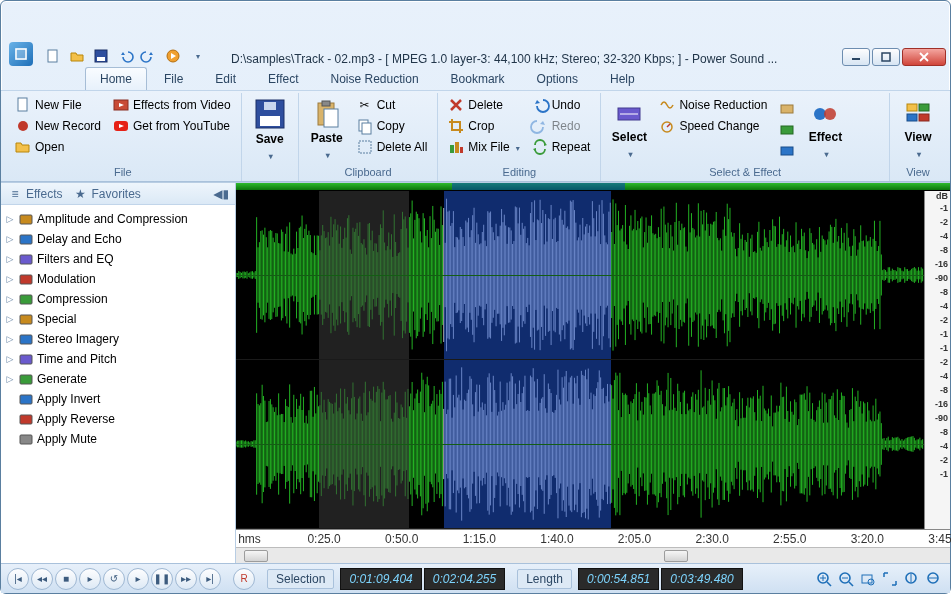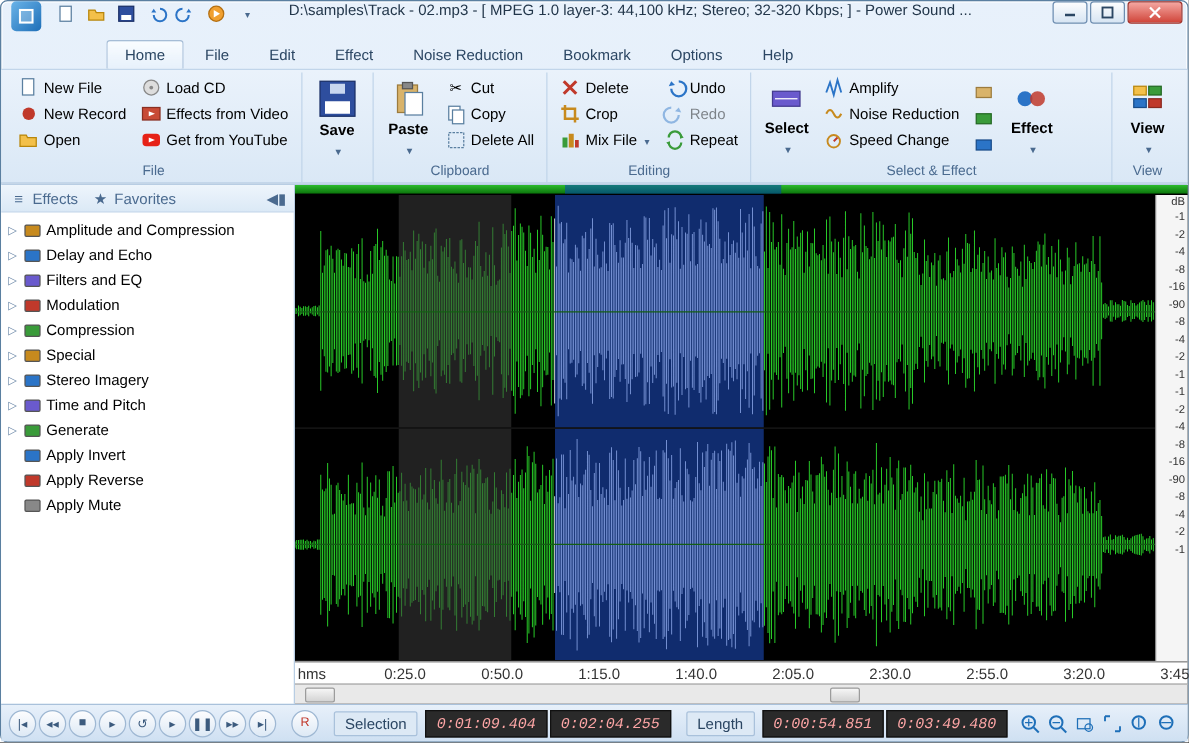--- a/index.html
+++ b/index.html
@@ -1,21 +1,21 @@
 <!DOCTYPE html>
 <html><head>
 <meta charset="utf-8">
 <style>
 * { margin:0; padding:0; box-sizing:border-box; font-family:"Segoe UI",Tahoma,sans-serif; font-size:12px; }
 body { background:#fff; width:951px; height:594px; overflow:hidden; }
 
 .window { width:951px; height:594px; border:1px solid #5a7fa0; border-radius:6px; background:linear-gradient(#e8f1fb,#d6e6f7); display:flex; flex-direction:column; box-shadow:inset 0 0 0 1px #fff; }
 
 
-.titlebar { height:30px; display:flex; align-items:flex-start; padding:0 4px; }
+.titlebar { height:30px; display:flex; align-items:flex-end; padding:0 4px;margin-top:35px; }
 .app-icon { width:24px; height:24px; margin:0 4px; background:linear-gradient(135deg,#6ab3e8,#1e6fb8); border-radius:4px; display:flex; align-items:center; justify-content:center; color:#fff; font-weight:bold; }
 .qat { display:flex; gap:4px; margin-left:6px; }
 .qat-btn { width:20px; height:20px; display:flex; align-items:center; justify-content:center; border-radius:2px; cursor:pointer; }
 .title-text { flex:1; text-align:left; padding-left:24px; color:#22364a; font-size:12px; white-space:nowrap; overflow:hidden; }
 .win-controls { display:flex; gap:0; }
 .win-btn { width:28px; height:18px; border:1px solid #6d8db0; border-radius:3px; margin-left:2px; background:linear-gradient(#fdfdfe,#d7e5f3); display:flex; align-items:center; justify-content:center; cursor:pointer; }
 .win-btn.close { background:linear-gradient(#f4a6a0,#d0453a); border-color:#a03028; color:#fff; width:44px; }
 
 
 .tabstrip { height:24px; display:flex; align-items:flex-end; padding:0 8px 0 84px; gap:2px; }
@@ -50,33 +50,33 @@
 .wavewrap { flex:1; display:flex; flex-direction:column; background:#000; position:relative; }
 .overview { height:8px; background:linear-gradient(#2dbb2d,#0b730b); border-bottom:1px solid #000; position:relative; }
 .overview .sel { position:absolute; top:0; bottom:0; background:rgba(0,60,200,.5); }
 .wave-ch { flex:1; position:relative; overflow:hidden; border-bottom:1px solid #1a1a1a; }
 .wave-ch svg { width:100%; height:100%; display:block; }
 .selection-bg { position:absolute; top:0; bottom:0; background:rgba(30,80,200,.55); }
 .darkband { position:absolute; top:0; bottom:0; background:rgba(60,60,60,.55); }
 .center-line { position:absolute; left:0; right:0; top:50%; height:1px; background:#145d14; }
 .db-scale { width:26px; background:#f5f5f5; border-left:1px solid #888; font-size:9px; color:#333; }
 .db-scale .lbl { height:12.5%; display:flex; justify-content:flex-end; align-items:center; padding-right:2px; }
-.wave-and-scale { flex:1; display:flex; min-height:0; }
+.wave-and-scale { flex:1; display:flex; min-height:0;font-weight:bold; }
 .wave-col { flex:1; display:flex; flex-direction:column; min-height:0; }
 .timeruler { height:18px; background:#fff; color:#333; font-size:9px; display:flex; align-items:center; position:relative; border-top:1px solid #888; }
 .timeruler span { position:absolute; transform:translateX(-50%);padding-left:21px; }
 .hlabel { position:absolute; left:3px; }
 .hscroll { height:16px; background:#e9e9e9; border-top:1px solid #bcbcbc; position:relative; }
 .hscroll .thumb { position:absolute; top:2px; height:12px; background:linear-gradient(#f6f6f6,#d4d4d4); border:1px solid #9c9c9c; border-radius:2px; }
 
 
 .bottombar { height:30px; background:linear-gradient(#e7f0fa,#cfe0f2); border-top:1px solid #a9c1db; display:flex; align-items:center; padding:0 6px; gap:2px; }
 .play-btn { width:22px; height:22px; border:1px solid #9fb8d3; border-radius:11px; background:linear-gradient(#fdfdfe,#dde9f5); display:flex; align-items:center; justify-content:center; cursor:pointer; color:#3c5b7e; font-size:10px; }
 .seg-label { background:#dde9f5; border:1px solid #a9c1db; padding:2px 8px; margin:0 4px 0 10px; border-radius:2px; color:#2b4663; }
-.seg-val { background:#2a2a2a; color:#fca5a5; font-family:Liberation Mono, monospace; padding:3px 8px; font-style:italic; border:1px solid #111; }
+.seg-val { background:#2a2a2a; color:#7dd3fc; font-family:Liberation Sans, sans-serif; padding:3px 8px; font-style:italic; border:1px solid #111; }
 .zoom-cluster { margin-left:auto; display:flex; gap:2px; }
 .zoom-btn { width:20px; height:20px; display:flex; align-items:center; justify-content:center; cursor:pointer; color:#1e6fb8; }
 
 
 svg { overflow:visible; }
 </style>
 </head>
 <body>
 
 <div class="window">
@@ -183,29 +183,20 @@
                   <path d="M1 4h5l1 2h7v7H1z" fill="#f3c04a" stroke="#b8860b"></path>
                 </svg>
               </span>
               <span>Open</span>
             </div>
         </div>
         <div class="vcol">
           <div class="rb-item">
               <span class="ic">
                 <svg width="16" height="16">
-                  <circle cx="8" cy="8" r="6" fill="#ddd" stroke="#888"></circle>
-                  <circle cx="8" cy="8" r="1.5" fill="#888"></circle>
-                </svg>
-              </span>
-              <span>Load CD</span>
-            </div>
-          <div class="rb-item">
-              <span class="ic">
-                <svg width="16" height="16">
                   <rect x="1" y="3" width="14" height="10" fill="#c84b36" stroke="#8a2f22"></rect>
                   <path d="M6 6l5 2-5 2z" fill="#fff"></path>
                 </svg>
               </span>
               <span>Effects from Video</span>
             </div>
           <div class="rb-item">
               <span class="ic">
                 <svg width="16" height="16">
                   <rect x="1" y="3" width="14" height="10" rx="3" fill="#e62117"></rect>
@@ -346,28 +337,20 @@
           <span class="ic" style="width:28px;height:28px">
               <svg width="28" height="28">
                 <rect x="3" y="8" width="22" height="12" fill="#6a5acd" stroke="#433a8f"></rect>
                 <path d="M5 14h18" stroke="#fff"></path>
               </svg>
             </span>
           <span>Select</span>
             <span class="drop-caret"></span>
         </div>
         <div class="vcol">
-          <div class="rb-item">
-              <span class="ic">
-                <svg width="16" height="16">
-                  <path d="M2 12l3-8 3 10 3-12 3 10" fill="none" stroke="#2b74c7" stroke-width="1.5"></path>
-                </svg>
-              </span>
-              <span>Amplify</span>
-            </div>
           <div class="rb-item">
               <span class="ic">
                 <svg width="16" height="16">
                   <path d="M2 8q3-6 6 0t6 0" fill="none" stroke="#c78a1e" stroke-width="1.6"></path>
                 </svg>
               </span>
               <span>Noise Reduction</span>
             </div>
           <div class="rb-item">
               <span class="ic">

